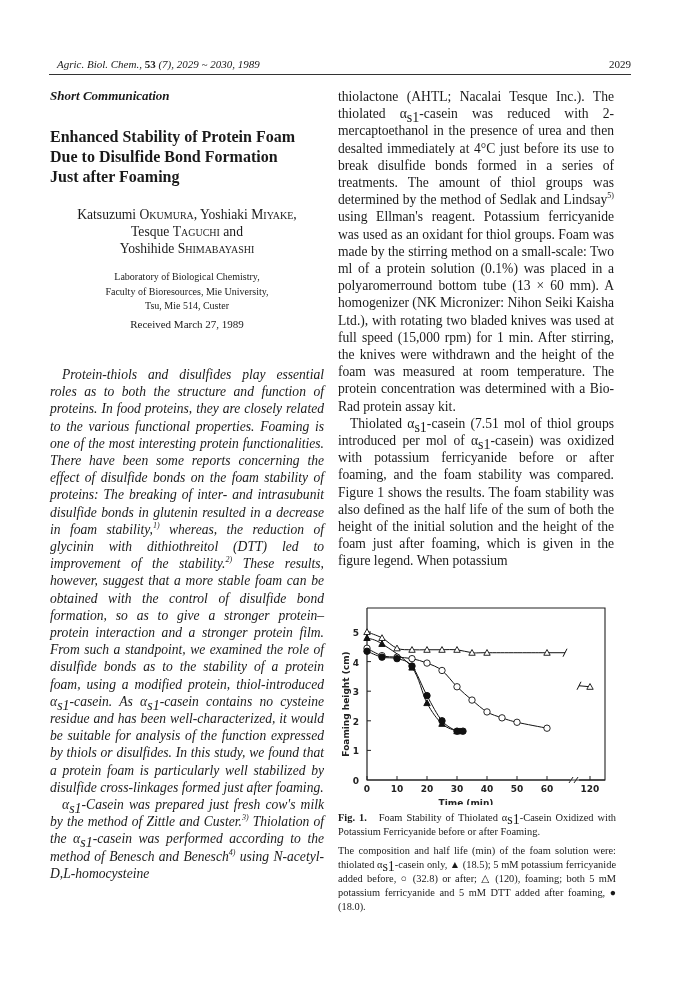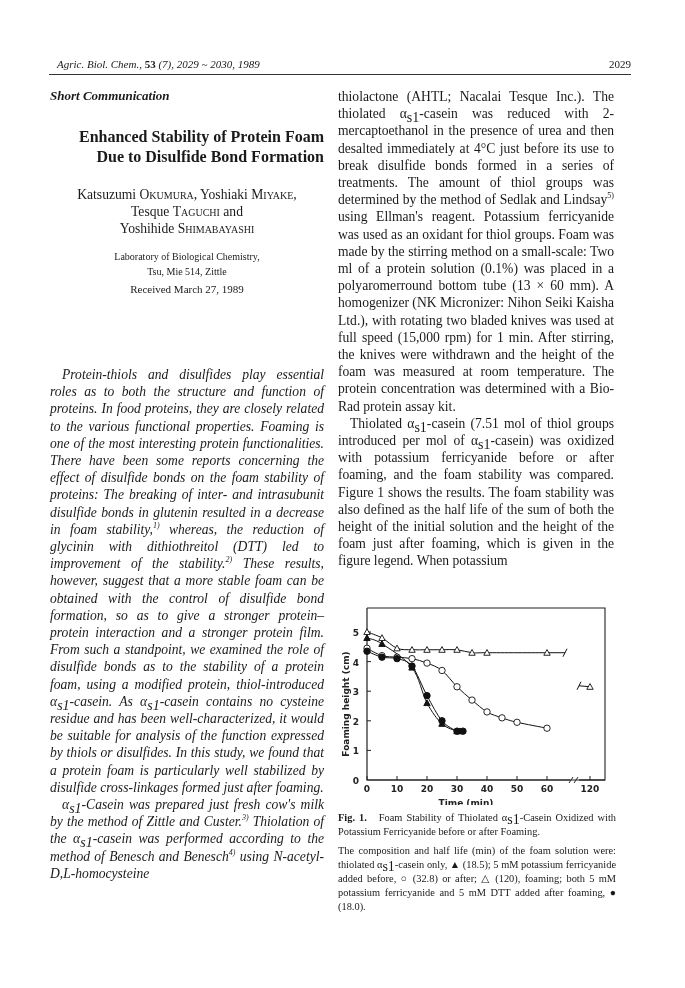--- a/index.html
+++ b/index.html
@@ -9,21 +9,21 @@
                   border-bottom: 1px solid #333; font-size: 11px; }
   .running-head .journal { position: absolute; left: 8px; top: 0; font-style: italic; }
   .running-head .journal b { font-style: normal; font-weight: bold; }
   .running-head .page-no { position: absolute; right: 0; top: 0; }
 
   .col { position: absolute; top: 86px; width: 274px; font-size: 13.6px; line-height: 17.2px; }
   .col-left { left: 50px; }
   .col-right { left: 338px; width: 276px; }
 
   .section-label { font-weight: bold; font-style: italic; font-size: 13px; margin: 0 0 21px 0; line-height: 20px; }
-  .title { text-align: right; font-weight: bold; font-size: 16px; line-height: 20px; margin: 0 0 19px 0; }
+  .title { text-align: left; font-weight: bold; font-size: 16px; line-height: 20px; margin: 0 0 19px 0; }
   .authors { text-align: center; font-size: 13.6px; line-height: 17px; margin: 0 0 13px 0; }
   .sc { font-variant: small-caps; }
   .affil { text-align: center; font-size: 10px; line-height: 14.5px; }
   .received { text-align: center; font-size: 11px; line-height: 14px; margin: 3px 0 0 0; }
 
   .body-text p { margin: 0; text-align: justify; text-indent: 12px; }
   .body-text p.noindent { text-indent: 0; }
   .left-body { position: absolute; left: 50px; top: 366px; width: 274px; font-size: 13.6px; line-height: 17.2px; font-style: italic; }
 
   .figure { position: absolute; left: 335px; top: 605px; width: 290px; height: 200px; }
@@ -40,29 +40,31 @@
 <div class="running-head">
   <span class="journal"><span>Agric. Biol. Chem.,</span> <b>53</b> <span>(7), 2029 ~ 2030, 1989</span></span>
   <span class="page-no">2029</span>
 </div>
 
 <div class="col col-left">
   <div class="section-label">Short Communication</div>
   <div class="title">
     <div>Enhanced Stability of Protein Foam</div>
     <div>Due to Disulfide Bond Formation</div>
+    <div>Just after Foaming</div>
   </div>
   <div class="authors">
     <div><span>Katsuzumi</span> <span class="sc">Okumura</span><span>, </span><span>Yoshiaki</span> <span class="sc">Miyake</span><span>,</span></div>
     <div><span>Tesque</span> <span class="sc">Taguchi</span><span> and</span></div>
     <div><span>Yoshihide</span> <span class="sc">Shimabayashi</span></div>
   </div>
   <div class="affil">
     <div>Laboratory of Biological Chemistry,</div>
-    <div>Tsu, Mie 514, Zittle</div>
+    <div>Faculty of Bioresources, Mie University,</div>
+    <div>Tsu, Mie 514, Custer</div>
   </div>
   <div class="received">Received March 27, 1989</div>
 </div>
 
 <div class="left-body body-text">
   <p><span>Protein-thiols and disulfides play essential roles as to both the structure and function of proteins. In food proteins, they are closely related to the various functional properties. Foaming is one of the most interesting protein functionalities. There have been some reports concerning the effect of disulfide bonds on the foam stability of proteins: The breaking of inter- and intrasubunit disulfide bonds in glutenin resulted in a decrease in foam stability,</span><sup>1)</sup> <span>whereas, the reduction of glycinin with dithiothreitol (DTT) led to improvement of the stability.</span><sup>2)</sup> <span>These results, however, suggest that a more stable foam can be obtained with the control of disulfide bond formation, so as to give a stronger protein–protein interaction and a stronger protein film. From such a standpoint, we examined the role of disulfide bonds as to the stability of a protein foam, using a modified protein, thiol-introduced α</span><sub>s1</sub><span>-casein. As α</span><sub>s1</sub><span>-casein contains no cysteine residue and has been well-characterized, it would be suitable for analysis of the function expressed by thiols or disulfides. In this study, we found that a protein foam is particularly well stabilized by disulfide cross-linkages formed just after foaming.</span></p>
   <p><span>α</span><sub>s1</sub><span>-Casein was prepared just fresh cow's milk by the method of Zittle and Custer.</span><sup>3)</sup><span> Thiolation of the α</span><sub>s1</sub><span>-casein was performed according to the method of Benesch and Benesch</span><sup>4)</sup><span> using N-acetyl-D,L-homocysteine</span></p>
 </div>
 
 <div class="col col-right body-text" style="top:88px;">

